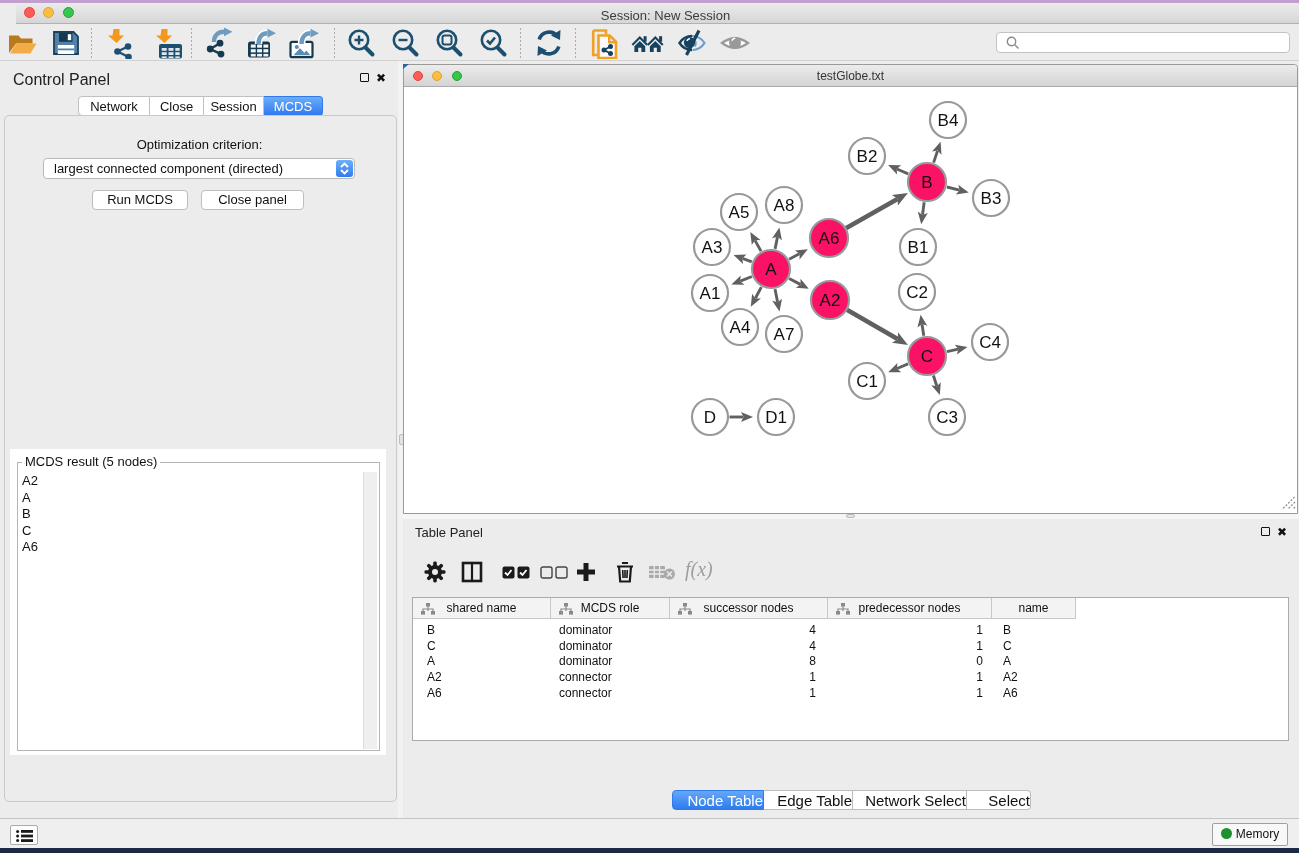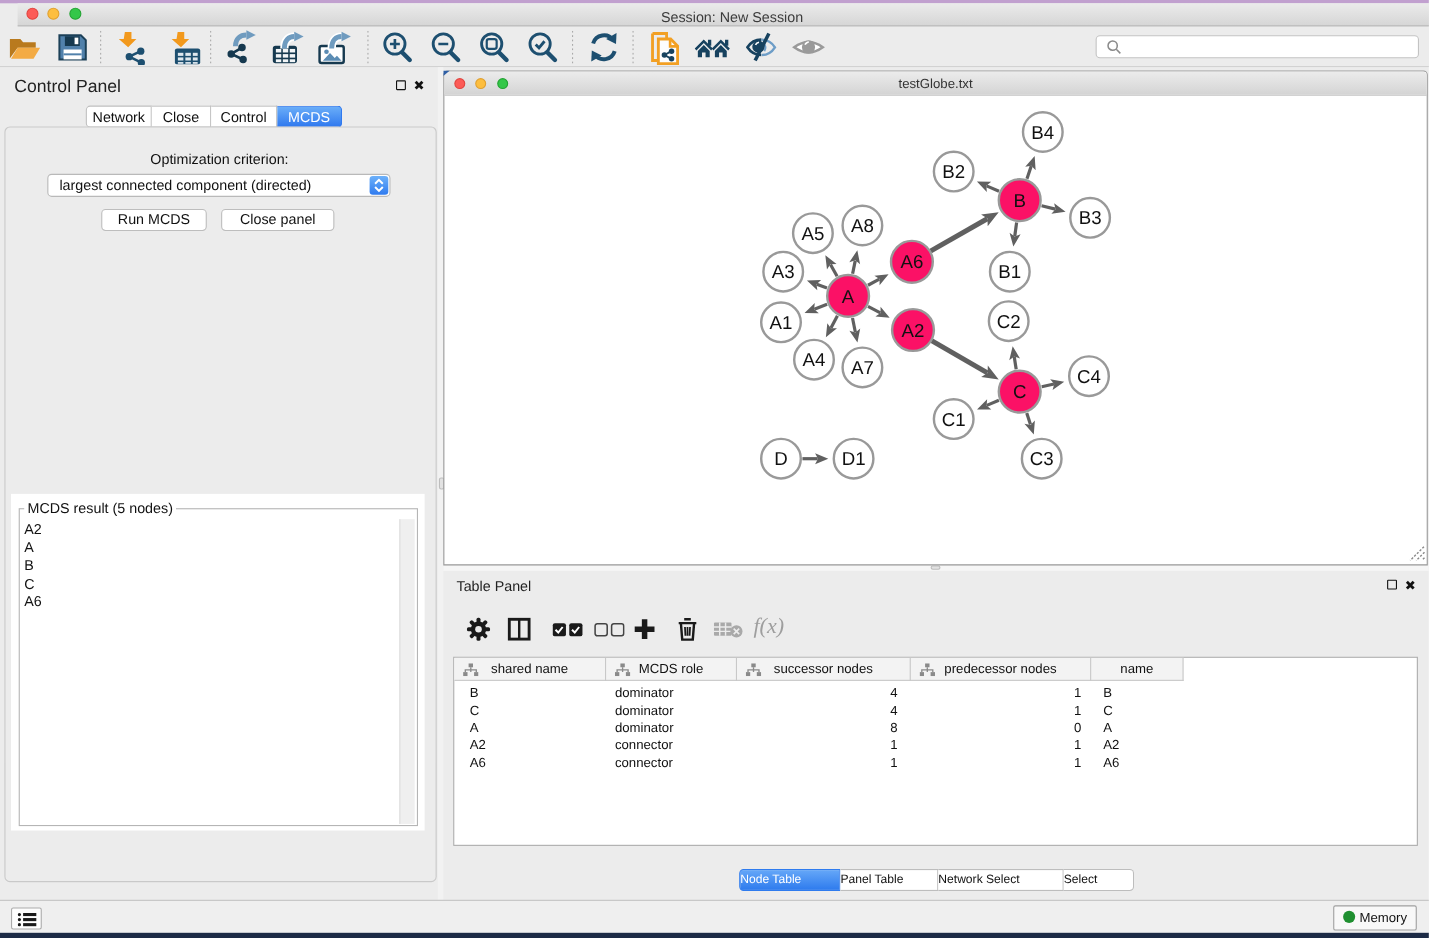--- a/index.html
+++ b/index.html
@@ -91,36 +91,36 @@
   position:absolute; left:0; top:0; width:100%; height:22px;
   background:linear-gradient(#ececec,#d4d4d4);
   border-bottom:1px solid #aaa; border-radius:4px 4px 0 0;
 }
 #gwin-titlebar .tl { width:10px; height:10px; top:6px; }
 #gwin-title { position:absolute; width:100%; text-align:center; top:4px; font-size:12px; color:#333; }
 
 #tp-title { left:415px; top:525px; font-size:13px; color:#222; }
 #tp-toolbar { left:405px; top:550px; width:894px; height:44px; }
 #tbl {
-  left:412px; top:597px; width:877px; height:172px;
+  left:412px; top:597px; width:877px; height:144px;
   background:#fff; border:1px solid #ababab;
 }
 #tbl-header {
   position:absolute; left:0; top:0; width:663px; height:21px;
   background:#f3f3f3; border-bottom:1px solid #c8c8c8;
 }
 .th { position:absolute; top:0; height:21px; font-size:12px; color:#111; text-align:center; line-height:21px; border-right:1px solid #c8c8c8; }
 .treeicon { position:absolute; top:5px; }
 .row { position:absolute; font-size:12px; color:#111; height:16px; line-height:16px; }
 
 #bt-tabs { left:672px; top:790px; height:20px; display:flex; }
 .bttab {
-  height:20px; line-height:19px; font-size:11px; color:#111;
+  height:20px; line-height:19px; font-size:15px; color:#111;
   background:#fff; border:1px solid #bdbdbd; border-left:none;
-  text-align:left;
+  text-align:right;
 }
 .bttab.sel { background:linear-gradient(#65a7f8,#2e7bee); color:#fff; border-color:#2e7bee; border-left:1px solid #2e7bee; border-radius:4px 0 0 4px; }
 .bttab.last { border-radius:0 4px 4px 0; }
 
 #statusbar { left:0; top:818px; width:1299px; height:30px; background:#efefef; border-top:1px solid #c4c4c4; }
 #list-btn {
   position:absolute; left:10px; top:6px; width:28px; height:20px;
   background:#fdfdfd; border:1px solid #ababab; border-radius:2px;
 }
 #mem-btn {
@@ -282,23 +282,23 @@
         <circle cx="6.5" cy="6.5" r="4.2" stroke="#8a8a8a" stroke-width="1.4" fill="none"></circle>
         <path d="M9.8 9.8 L13.5 13.5" stroke="#8a8a8a" stroke-width="1.4"></path>
       </svg>
     </div>
   </div>
 
   <div class="abs" id="cp-title">Control Panel</div>
   <div style="position:absolute;left:360px;top:73px;width:9px;height:9px;border:1.6px solid #111;border-radius:1px;"></div>
   <div class="panel-icons" style="left:376px;top:71px;">✖</div>
   <div class="abs" id="cp-tabs">
-    <div class="cptab first" style="width:60px;">Network</div>
+    <div class="cptab first" style="width:72px;">Network</div>
     <div class="cptab" style="width:54px;">Close</div>
-    <div class="cptab" style="width:60px;">Control</div>
+    <div class="cptab" style="width:60px;">Session</div>
     <div class="cptab sel" style="width:59px;">MCDS</div>
   </div>
   <div class="abs" id="cp-content"></div>
   <div class="abs" id="opt-label">Optimization criterion:</div>
   <div class="abs" id="opt-select">largest connected component (directed)
     <div id="opt-stepper">
       <svg width="17" height="17" viewBox="0 0 17 17">
         <path d="M5 7 l3.5-3.5 L12 7" stroke="#fff" stroke-width="1.8" fill="none"></path>
         <path d="M5 10 l3.5 3.5 L12 10" stroke="#fff" stroke-width="1.8" fill="none"></path>
       </svg>
@@ -537,21 +537,21 @@
     <div class="row" style="left:590px;top:71px;">A2</div>
     <div class="row" style="left:14px;top:87px;">A6</div>
     <div class="row" style="left:146px;top:87px;">connector</div>
     <div class="row" style="left:303px;top:87px;width:100px;text-align:right;">1</div>
     <div class="row" style="left:470px;top:87px;width:100px;text-align:right;">1</div>
     <div class="row" style="left:590px;top:87px;">A6</div>
   </div>
 
   <div class="abs" id="bt-tabs">
     <div class="bttab sel" style="width:92px;">Node Table</div>
-    <div class="bttab" style="width:89px;">Panel Table</div>
+    <div class="bttab" style="width:89px;">Edge Table</div>
     <div class="bttab" style="width:114px;">Network Select</div>
     <div class="bttab last" style="width:64px;">Select</div>
   </div>
 
   <div class="abs" id="statusbar">
     <div id="list-btn">
       <svg width="18" height="14" viewBox="0 0 18 14" style="position:absolute;left:5px;top:3px;">
         <g fill="#1a1a1a">
           <circle cx="1.6" cy="2.4" r="1.5"></circle>
             <rect x="5" y="1" width="12" height="2.8"></rect>

